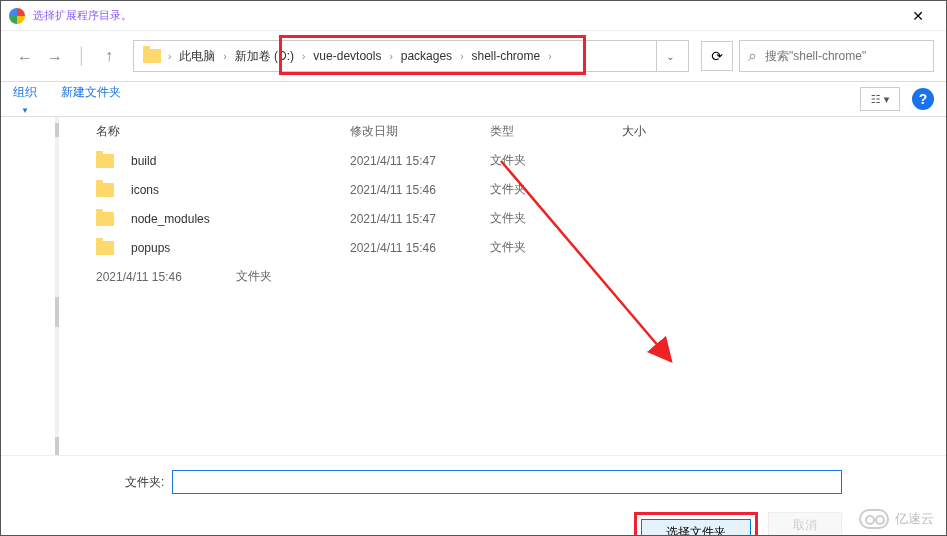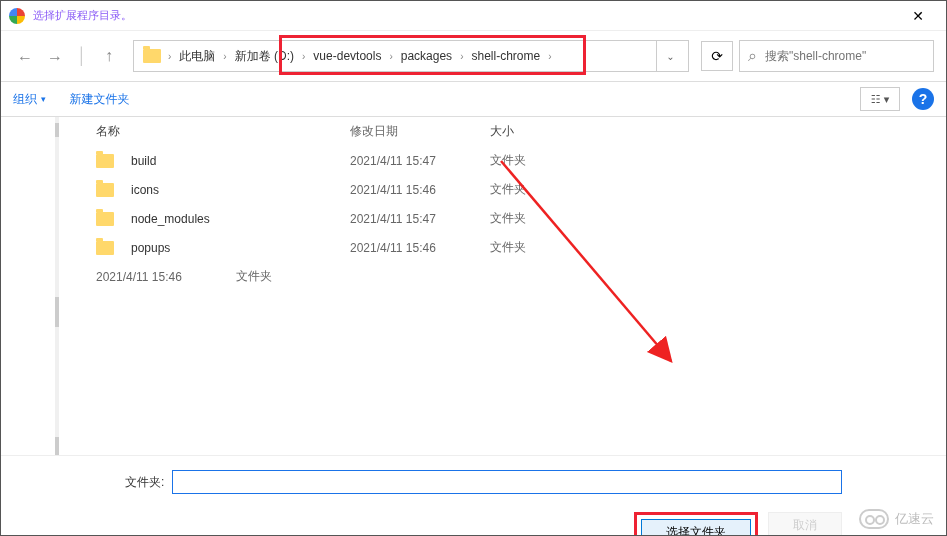--- a/index.html
+++ b/index.html
@@ -18,21 +18,21 @@
     .bc-item { font-size: 12px; color: #333; padding: 0 6px; white-space: nowrap; }
     .bc-chev { color: #888; font-size: 10px; padding: 0 2px; }
     .bc-highlight { border: 3px solid #e23; position: absolute; top: 34px; left: 278px; width: 307px; height: 40px; pointer-events: none; }
     .bc-drop { width: 28px; height: 30px; border-left: 1px solid #ccc; display:flex; align-items:center; justify-content:center; color:#666; font-size:10px; }
     .refresh-btn { width: 32px; height: 30px; border: 1px solid #ccc; display:flex; align-items:center; justify-content:center; font-size: 14px; }
     .search-box { width: 195px; height: 32px; border: 1px solid #ccc; display: flex; align-items: center; padding: 0 8px; gap: 8px; }
     .search-box input { border: none; outline: none; font-size: 12px; flex: 1; color: #888; }
     
     .toolbar { height: 36px; border-top: 1px solid #ddd; border-bottom: 1px solid #ddd; display: flex; align-items: center; padding: 0 12px; }
     .toolbar-left { display: flex; gap: 24px; }
-    .toolbar-btn { font-size: 12px; color: #1a73e8; display: flex; align-items: center; gap: 4px; }
+    .toolbar-btn { font-size: 12px; color: #1a73e8; display: flex; align-items: center; gap: 4px; flex-direction: column; }
     .toolbar-right { margin-left: auto; display: flex; align-items: center; gap: 12px; }
     .view-btn { width: 40px; height: 24px; border: 1px solid #ccc; display:flex; align-items:center; justify-content:center; font-size:11px; color:#555; gap:2px; }
     .help-btn { width: 22px; height: 22px; border-radius: 50%; background: #1a73e8; color: #fff; display:flex; align-items:center; justify-content:center; font-size: 14px; font-weight: bold; }
     
     .main { display: flex; height: 340px; }
     .sidebar { width: 58px; border-right: 4px solid #f0f0f0; position: relative; }
     .sidebar-thumb { position: absolute; right: -4px; top: 6px; width: 4px; height: 14px; background: #ccc; }
     .sidebar-thumb2 { position: absolute; right: -4px; top: 180px; width: 4px; height: 30px; background: #ccc; }
     .sidebar-thumb3 { position: absolute; right: -4px; bottom: 0; width: 4px; height: 20px; background: #ccc; }
     .filelist { flex: 1; padding: 0 25px; }
@@ -123,20 +123,21 @@
 <div class="main">
   <div class="sidebar">
     <div class="sidebar-thumb"></div>
     <div class="sidebar-thumb2"></div>
     <div class="sidebar-thumb3"></div>
   </div>
   <div class="filelist">
     <div class="headers">
       <div class="col-name">名称</div>
       <div class="col-date">修改日期</div>
+      <div class="col-type">类型</div>
       <div class="col-size">大小</div>
     </div>
     <div id="rows-container">
         <div class="file-row">
     <div class="col-name">
             <div class="folder-icon"></div>
             <span>build</span>
           </div>
     <div class="col-date">2021/4/11 15:47</div>
     <div class="col-type">文件夹</div>

